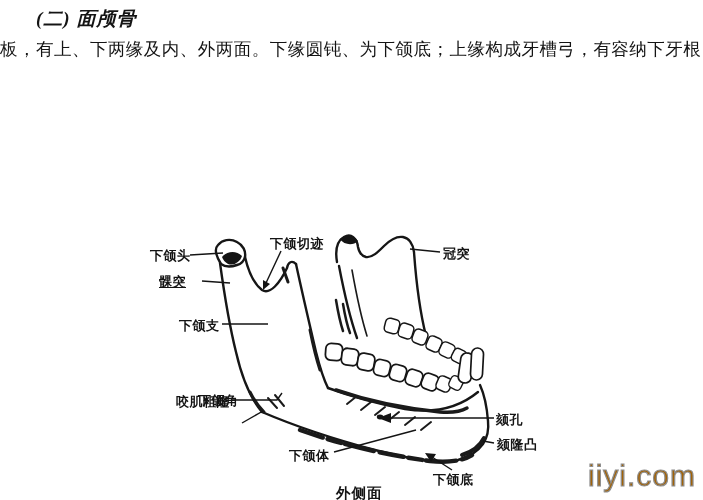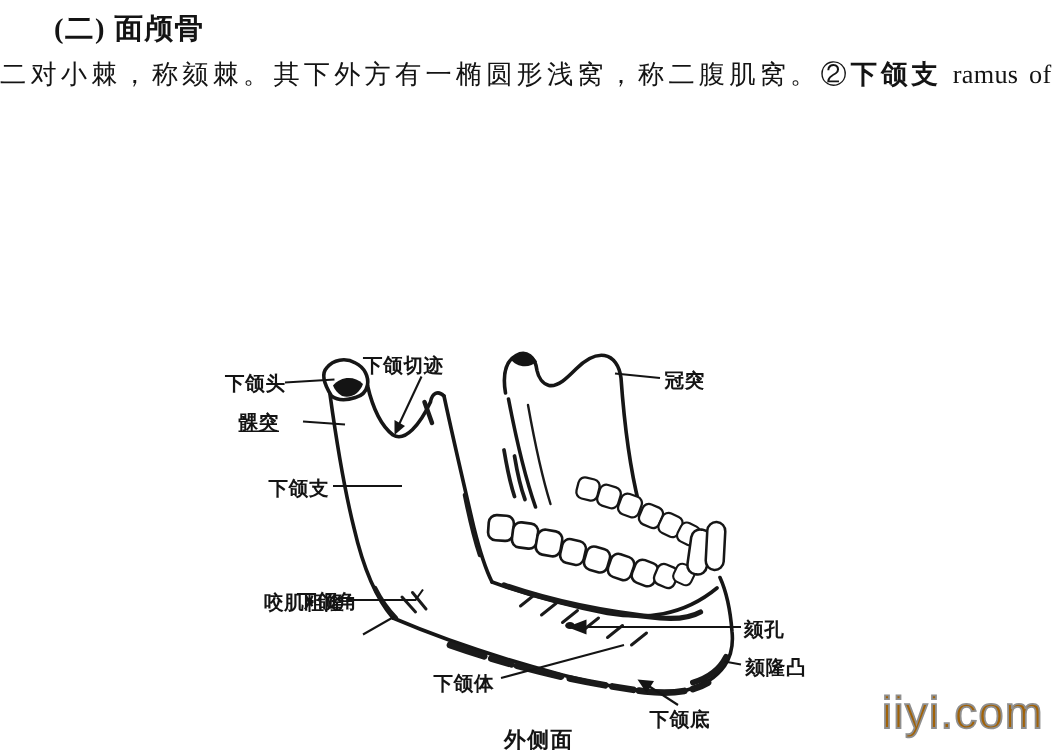--- a/index.html
+++ b/index.html
@@ -3,21 +3,21 @@
 <meta charset="utf-8">
 <style>
   html,body{margin:0;padding:0;}
   body{
     width:703px;height:500px;position:relative;overflow:hidden;
     background:#ffffff;color:#141414;
     font-family:"Liberation Serif","DejaVu Serif",serif;
   }
   .heading{
     position:absolute;left:36px;top:6px;
-    font-size:19px;font-weight:bold;letter-spacing:1px;white-space:nowrap;
+    font-size:19px;font-weight:bold;letter-spacing:1px;white-space:nowrap;font-style:italic;
   }
   .paras{position:absolute;left:0;top:36px;width:701px;}
   .tline{
     font-size:17.5px;line-height:26px;height:26px;
     text-align:left;letter-spacing:0.2px;
   }
   .tline.just{text-align:justify;text-align-last:justify;}
   .tline.ind{text-indent:33px;}
   .b{font-weight:bold;}
   .fig-label{
@@ -42,21 +42,21 @@
   .shade{stroke:#1a1a1a;fill:none;stroke-linecap:round;}
   .dark{fill:#141414;stroke:none;}
   .tooth{stroke:#161616;stroke-width:1.7;fill:#ffffff;}
 </style>
 </head>
 <body>
 
 <div class="heading">(二) 面颅骨</div>
 
 <div class="paras">
-    <div class="tline just"><span>二对小棘，称颏棘。其下外方有一椭圆形浅窝，称二腹肌窝。②</span><span class="b">下颌支</span><span> ramus of</span></div>
+    <div class="tline just"><span>板，有上、下两缘及内、外两面。下缘圆钝、为下颌底；上缘构成牙槽弓，有容纳下牙根</span></div>
   </div>
 
 <svg width="703" height="500" viewBox="0 0 703 500">
   <defs>
     <rect id="toothS" x="-8" y="-8" width="16" height="16" rx="5" ry="5"></rect>
   </defs>
 
   <g>
 
     <g>
@@ -144,21 +144,21 @@
       <polygon class="dark" points="425,453 436,454 431,462"></polygon>
     </g>
   </g>
 </svg>
 
 <div class="fig-label" style="left:150px;top:247px;">下颌头</div>
 <div class="fig-label" style="left:159px;top:273px;text-decoration:underline;">髁突</div>
 <div class="fig-label" style="left:179px;top:317px;">下颌支</div>
 <div class="fig-label" style="left:176px;top:393px;">咬肌粗隆</div>
 <div class="fig-label" style="left:198px;top:392px;font-family:Liberation Mono, monospace;">下颌角</div>
-<div class="fig-label" style="left:242px;top:235px;">下颌切迹</div>
+<div class="fig-label" style="left:270px;top:235px;">下颌切迹</div>
 <div class="fig-label" style="left:443px;top:245px;">冠突</div>
 <div class="fig-label" style="left:496px;top:411px;">颏孔</div>
 <div class="fig-label" style="left:497px;top:436px;">颏隆凸</div>
 <div class="fig-label" style="left:289px;top:447px;">下颌体</div>
 <div class="fig-label" style="left:433px;top:471px;">下颌底</div>
 
 <div class="fig-caption">外侧面</div>
 
 <div class="watermark">iiyi.com</div>
 

